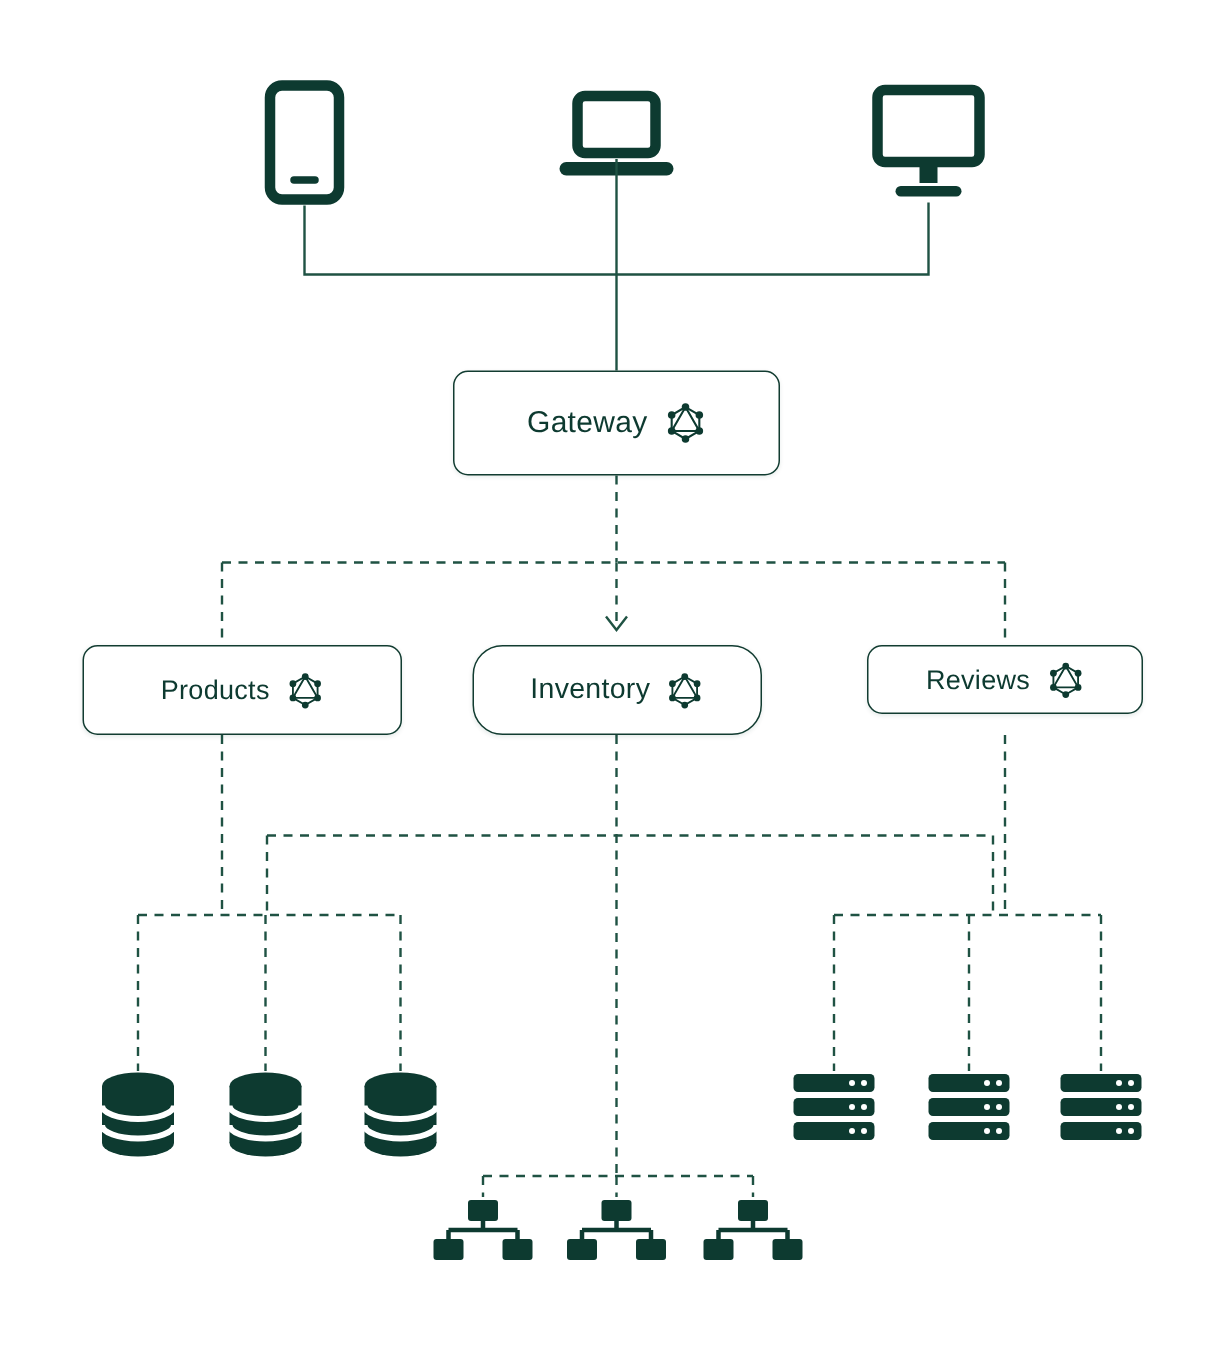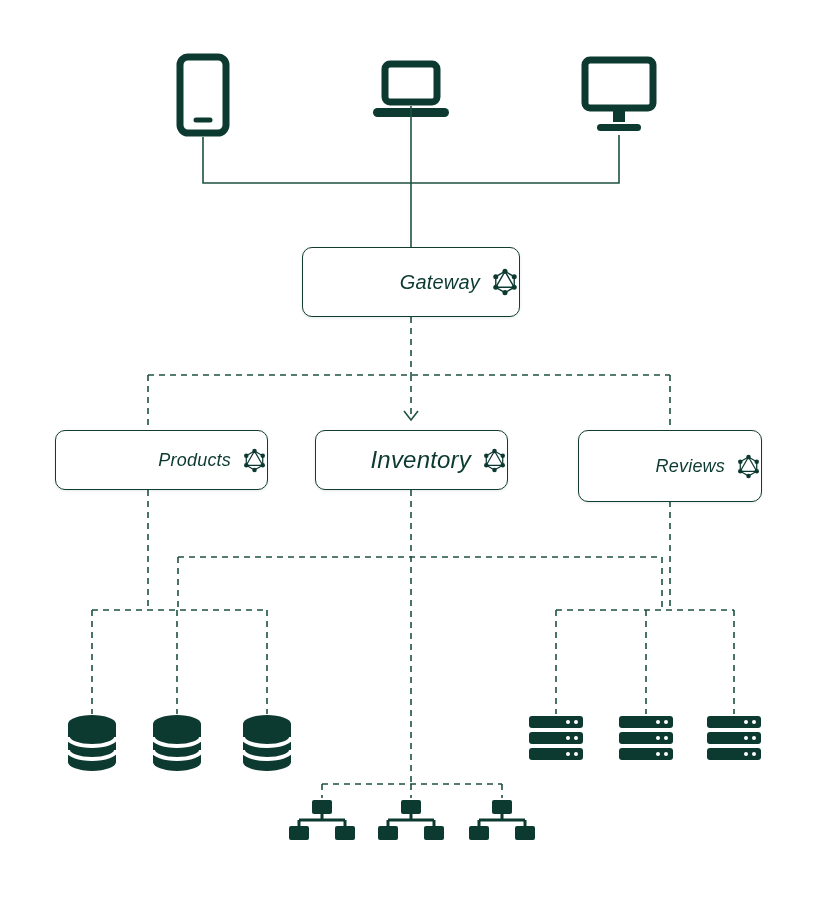--- a/index.html
+++ b/index.html
@@ -17,30 +17,29 @@
   .dash{stroke-dasharray:6 5;}
   .ic-f{fill:var(--primary);}
   .ic-s{stroke:var(--primary);fill:none;}
   .stripe{stroke:var(--background);stroke-width:4;fill:none;}
   .dot{fill:var(--background);}
   .node{
     position:absolute;
     background:var(--background);
     border:1.5px solid var(--box-border);
     border-radius:10px;
-    display:flex;align-items:center;justify-content:flex-end;gap:11px;
+    display:flex;align-items:center;justify-content:center;gap:11px;
     color:var(--primary);
     box-shadow:0 1px 3px rgba(13,58,48,.10);
-    font-style:italic;
   }
   .node .label{font-weight:500;letter-spacing:.2px;}
   .gateway{left:302px;top:247px;width:218px;height:70px;font-size:20px;}
   .svc-products{left:55px;top:430px;width:213px;height:60px;font-size:18px;}
-  .svc-inventory{left:315px;top:430px;width:193px;height:60px;font-size:24px;}
-  .svc-reviews{left:578px;top:430px;width:184px;height:72px;font-size:18px;}
+  .svc-inventory{left:315px;top:430px;width:193px;height:60px;font-size:19px;border-radius:20px;}
+  .svc-reviews{left:578px;top:430px;width:184px;height:46px;font-size:18px;}
   .gql-icon{width:28px;height:28px;color:var(--primary);flex:0 0 auto;}
   .svc-icon{width:25px;height:25px;}
 </style>
 </head>
 <body>
 
 <svg width="0" height="0" style="position:absolute" aria-hidden="true">
   <defs>
     <symbol id="gql" viewBox="0 0 100 100">
       <g stroke="currentColor" stroke-width="5" fill="none">

